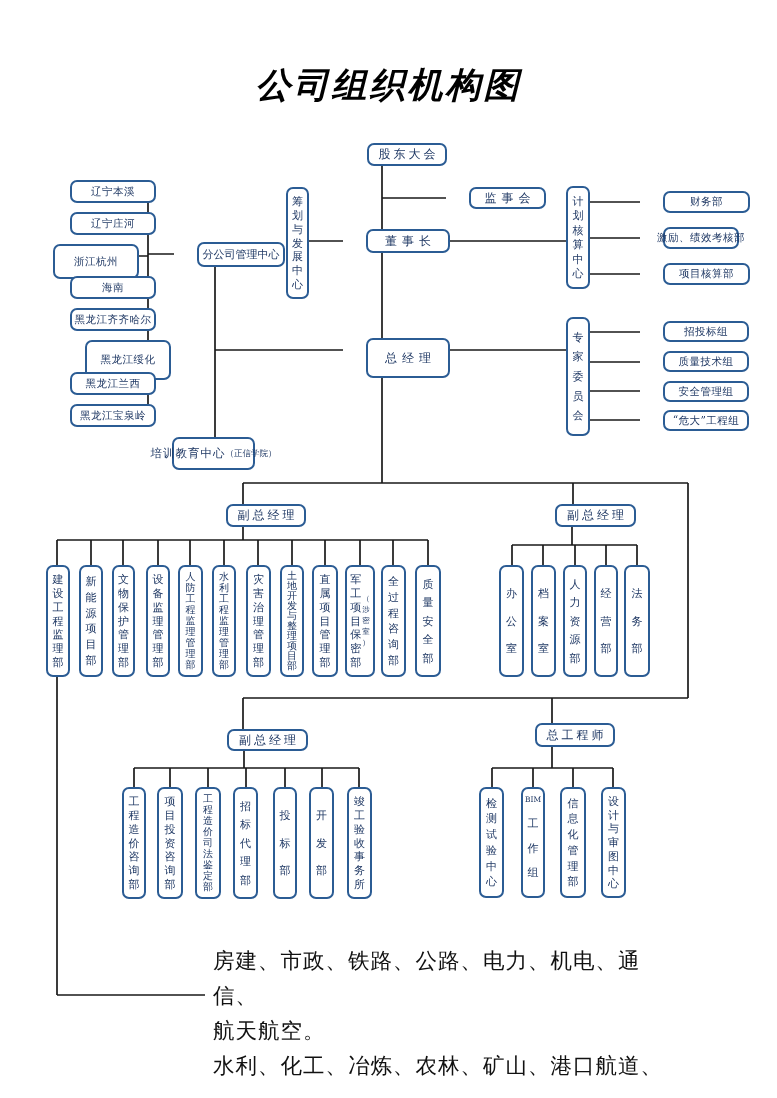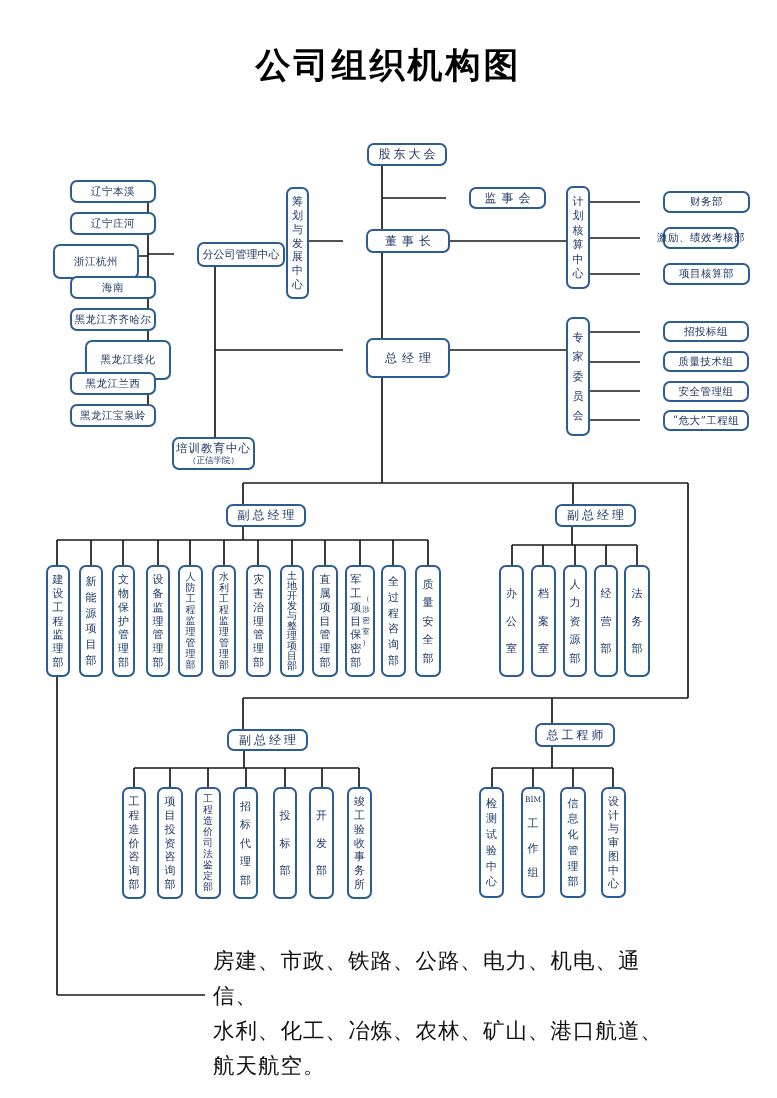--- a/index.html
+++ b/index.html
@@ -3,22 +3,22 @@
 <meta charset="utf-8">
 <style>
   html,body{margin:0;padding:0;}
   body{
     width:777px;height:1098px;position:relative;background:#ffffff;
     font-family:"DejaVu Serif","Liberation Serif",serif;
     color:#1F3864;overflow:hidden;
   }
   #stage{position:absolute;left:0;top:0;width:777px;height:1098px;}
   .title{
-    position:absolute;left:0;top:42px;width:777px;text-align:center;
-    font-size:35px;font-weight:bold;color:#000;letter-spacing:3px;
+    position:absolute;left:0;top:62px;width:777px;text-align:center;
+    font-size:35px;font-weight:bold;color:#000;letter-spacing:3px;font-style:italic;
   }
   svg.wires{position:absolute;left:0;top:0;pointer-events:none;}
   .box{
     position:absolute;box-sizing:border-box;background:#fff;
     border:2px solid #2B5C94;border-radius:7px;
     display:flex;align-items:center;justify-content:center;
     white-space:nowrap;
   }
   .hbox{font-size:12px;margin-left:23px;}
   .hbox.ls5 span{letter-spacing:5px;text-indent:5px;}
@@ -29,21 +29,21 @@
   .vbox{flex-direction:row;padding:4px 0;}
   .vtext{
     display:flex;flex-direction:column;justify-content:space-evenly;
     align-items:center;height:100%;font-size:11px;line-height:1;
   }
   .vsmall .vtext{font-size:10px;}
   .vtext.sub{font-size:7.5px;height:58%;align-self:center;margin-left:1px;}
   .bimbox{flex-direction:column;padding:6px 0 4px 0;}
   .bim-prefix{font-size:7.5px;letter-spacing:0;}
   .bimbox .vtext{flex:1;width:100%;}
-  .twoline{flex-direction:column;line-height:1.3;}
+  .twoline{flex-direction:row;line-height:1.3;}
   .twoline .l1{font-size:11.5px;letter-spacing:1px;}
   .twoline .l2{font-size:8.5px;text-align:right;}
   .footer-note{
     position:absolute;left:213px;top:943px;width:450px;
     font-size:21.5px;line-height:35px;color:#111;letter-spacing:1px;
     font-family:"DejaVu Serif","Liberation Serif",serif;
   }
 </style>
 </head>
 <body>
@@ -478,17 +478,17 @@
         <span>与</span>
         <span>审</span>
         <span>图</span>
         <span>中</span>
         <span>心</span>
       </span>
     </div>
 
   <div class="footer-note">
     <div>房建、市政、铁路、公路、电力、机电、通信、</div>
+    <div>航天航空。</div>
     <div>水利、化工、冶炼、农林、矿山、港口航道、</div>
-    <div>航天航空。</div>
   </div>
 
 </div>
 
 </body></html>

